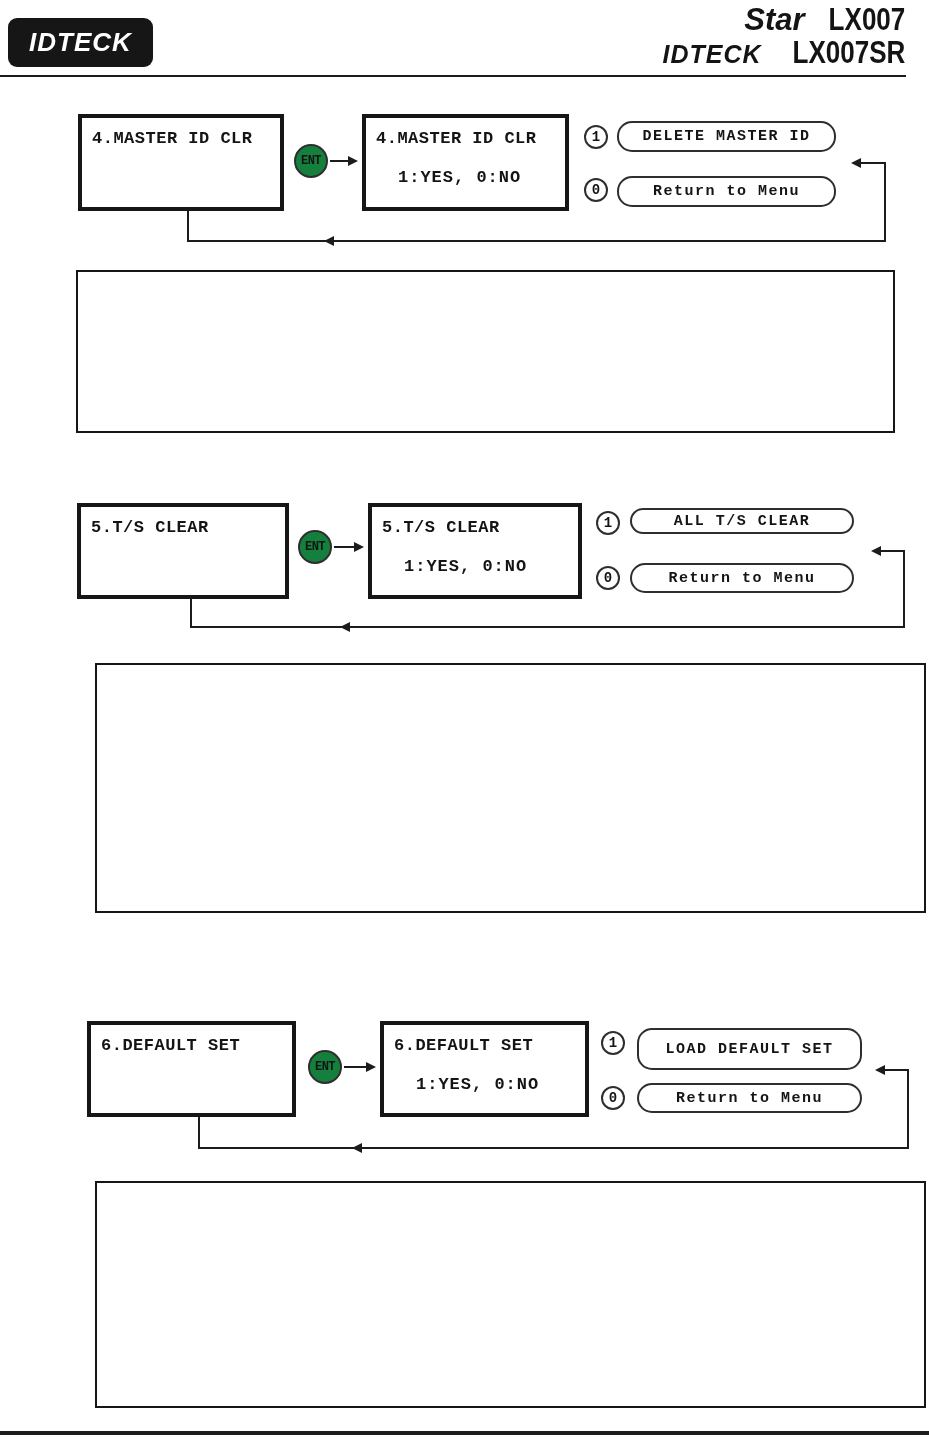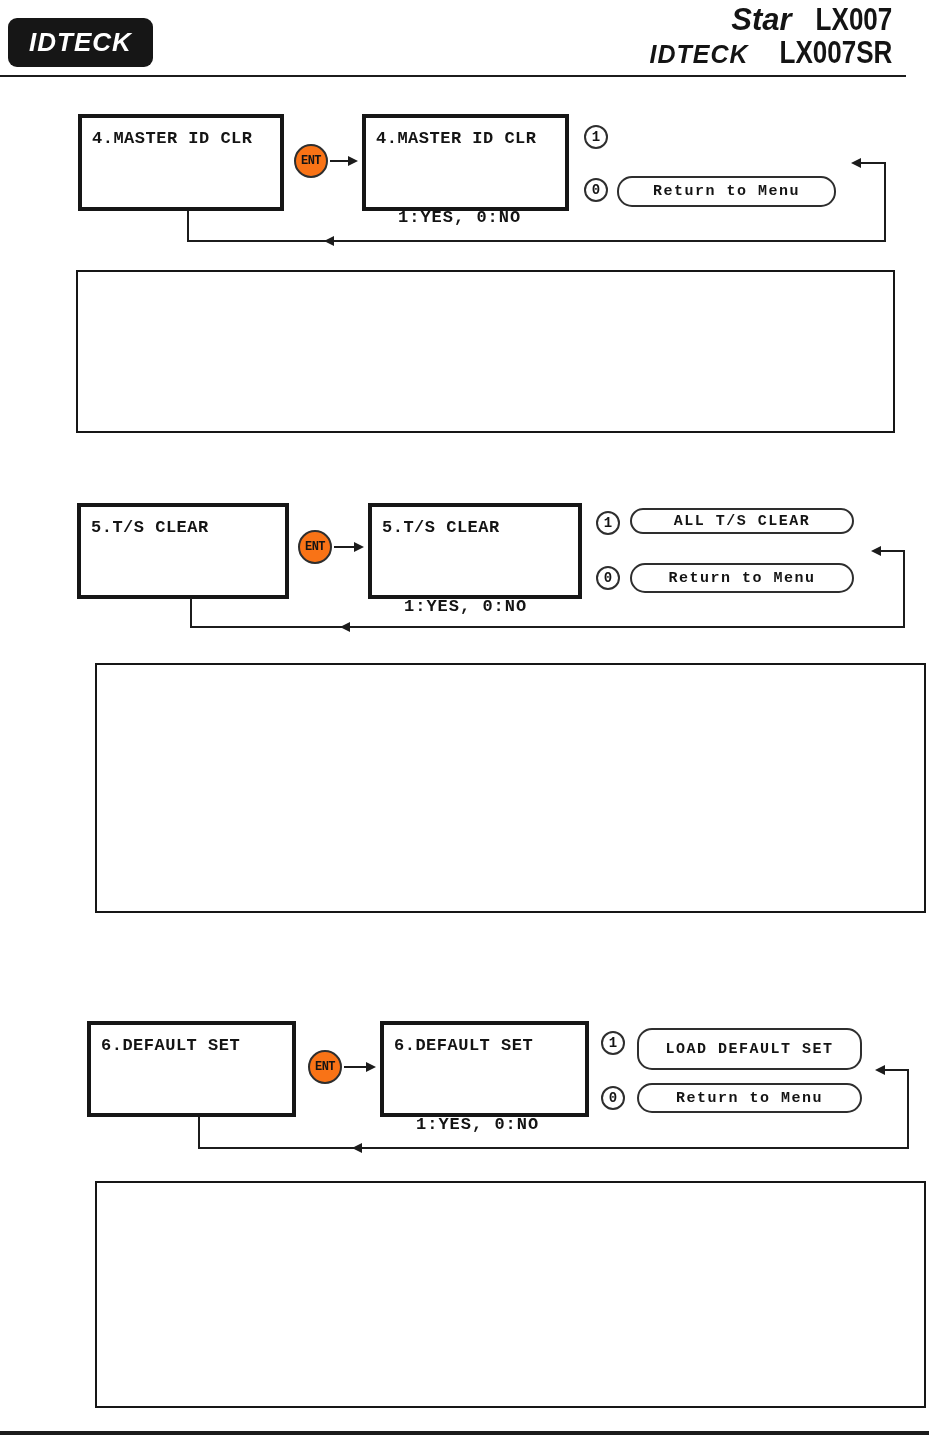--- a/index.html
+++ b/index.html
@@ -12,36 +12,36 @@
   .logo {
     position:absolute; left:8px; top:18px; width:145px; height:49px;
     background:#161616; border-radius:9px;
     display:flex; align-items:center; justify-content:center;
   }
   .logo span {
     color:#ffffff; font-family:"Liberation Sans",sans-serif;
     font-style:italic; font-weight:bold; font-size:26px; letter-spacing:1px;
   }
   .models {
-    position:absolute; right:37px; top:4px;
+    position:absolute; right:24px; top:4px;
     display:flex; flex-direction:column; align-items:flex-end; row-gap:0px;
     font-family:"Liberation Sans",sans-serif; line-height:1.05;
   }
   .model-line { display:flex; align-items:baseline; column-gap:9px; }
   .brand-star   { font-style:italic; font-weight:bold; font-size:31px; letter-spacing:0px; }
   .brand-idteck { font-style:italic; font-weight:bold; font-size:25px; letter-spacing:1px; }
   .model-name   { font-weight:bold; font-size:31px; display:inline-block; transform:scaleX(.84); transform-origin:right; letter-spacing:0px; }
   .rule { position:absolute; background:#1c1c1c; }
   
   .lcd { position:absolute; border:4px solid #161616; background:#fff; box-sizing:border-box;text-decoration:underline; }
   .lcd .l1 { position:absolute; left:10px; top:11px; font-size:17px; font-weight:bold; letter-spacing:.5px; white-space:pre; }
-  .lcd .l2 { position:absolute; left:32px; top:50px; font-size:17px; font-weight:bold; letter-spacing:1px; white-space:pre;margin-top:40px; }
+  .lcd .l2 { position:absolute; left:32px; top:50px; font-size:17px; font-weight:bold; letter-spacing:1px; white-space:pre; }
   .ent {
     position:absolute; width:34px; height:34px; box-sizing:border-box;
-    border:2px solid #2e2e2e; border-radius:50%; background:#f97316;
+    border:2px solid #2e2e2e; border-radius:50%; background:#15803d;
     display:flex; align-items:center; justify-content:center;
     font-size:12px; font-weight:bold; letter-spacing:-.5px;
   }
   .key {
     position:absolute; width:24px; height:24px; box-sizing:border-box;
     border:2px solid #2e2e2e; border-radius:50%;
     display:flex; align-items:center; justify-content:center;
     font-size:14px; font-weight:bold;
   }
   .btn {
@@ -86,20 +86,23 @@
   <div class="ent" style="left:294px;top:144px">
     <span>ENT</span>
   </div>
   <div class="hline" style="left:330px;top:160px;width:18px"></div>
   <div class="arr-r" style="left:348px;top:156px"></div>
   <div class="lcd" style="left:362px;top:114px;width:207px;height:97px">
     <div class="l1">4.MASTER ID CLR</div>
     <div class="l2">1:YES, 0:NO</div>
   </div>
   <div class="key" style="left:584px;top:125px">1</div>
+  <div class="btn" style="left:617px;top:121px;width:219px;height:31px">
+    <span>DELETE MASTER ID</span>
+  </div>
   <div class="key" style="left:584px;top:178px">0</div>
   <div class="btn" style="left:617px;top:176px;width:219px;height:31px">
     <span>Return to Menu</span>
   </div>
   <div class="arr-l" style="left:851px;top:158px"></div>
   <div class="hline" style="left:861px;top:162px;width:25px"></div>
   <div class="vline" style="left:884px;top:162px;height:80px"></div>
   <div class="hline" style="left:187px;top:240px;width:699px"></div>
   <div class="arr-l" style="left:324px;top:236px"></div>
   <div class="vline" style="left:187px;top:211px;height:31px"></div>

